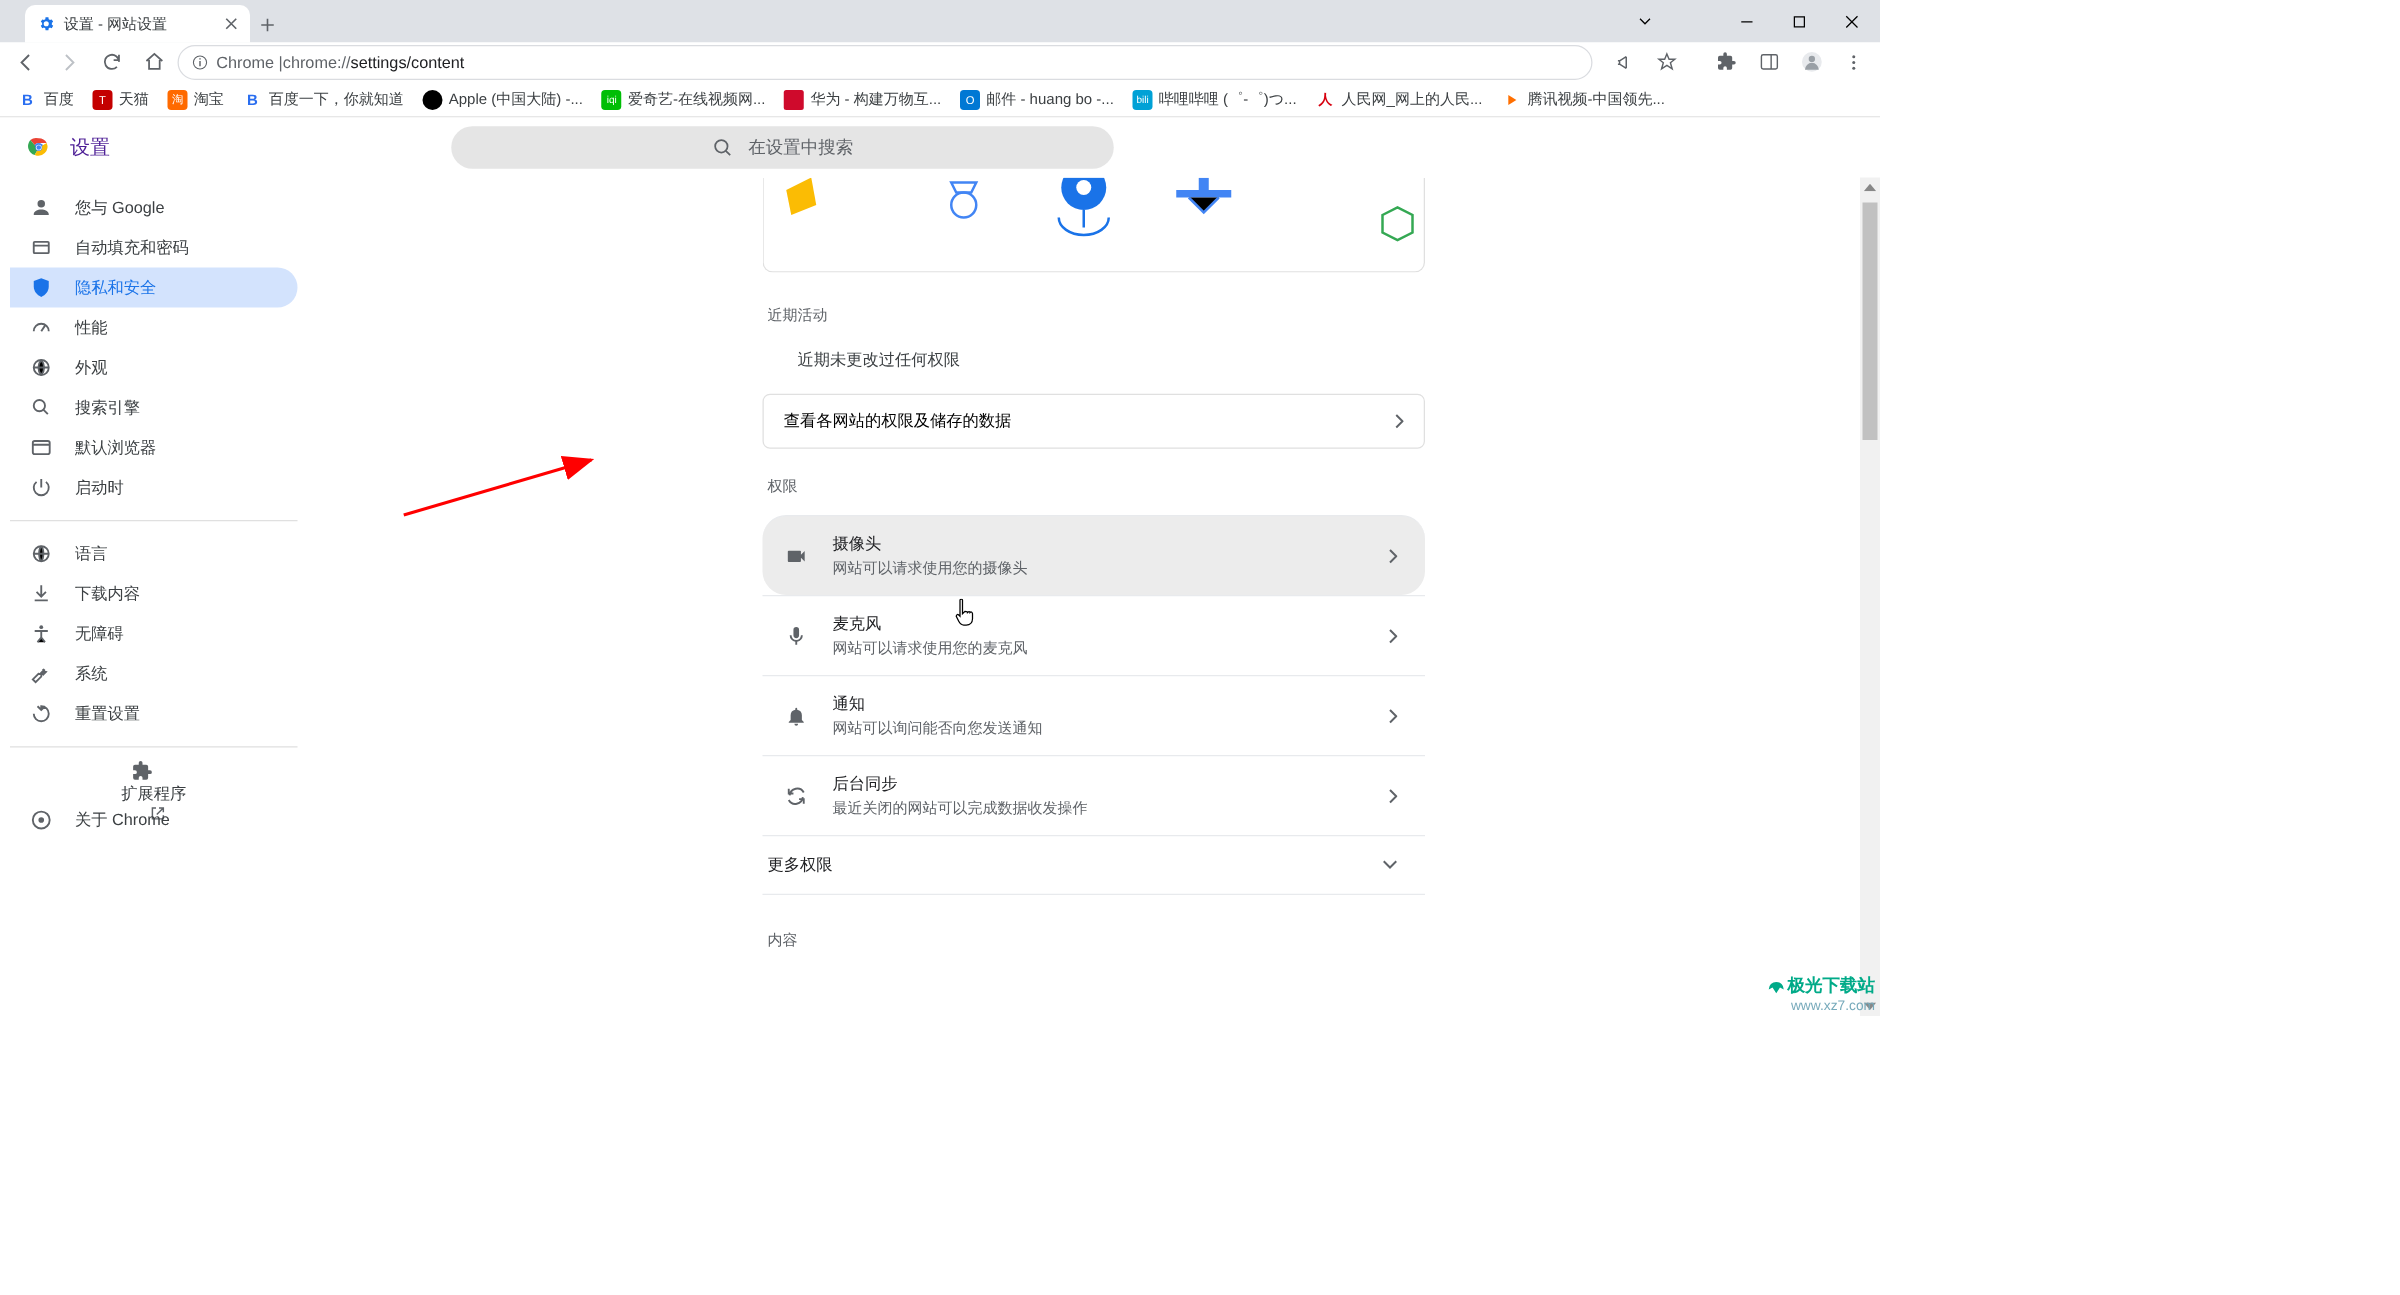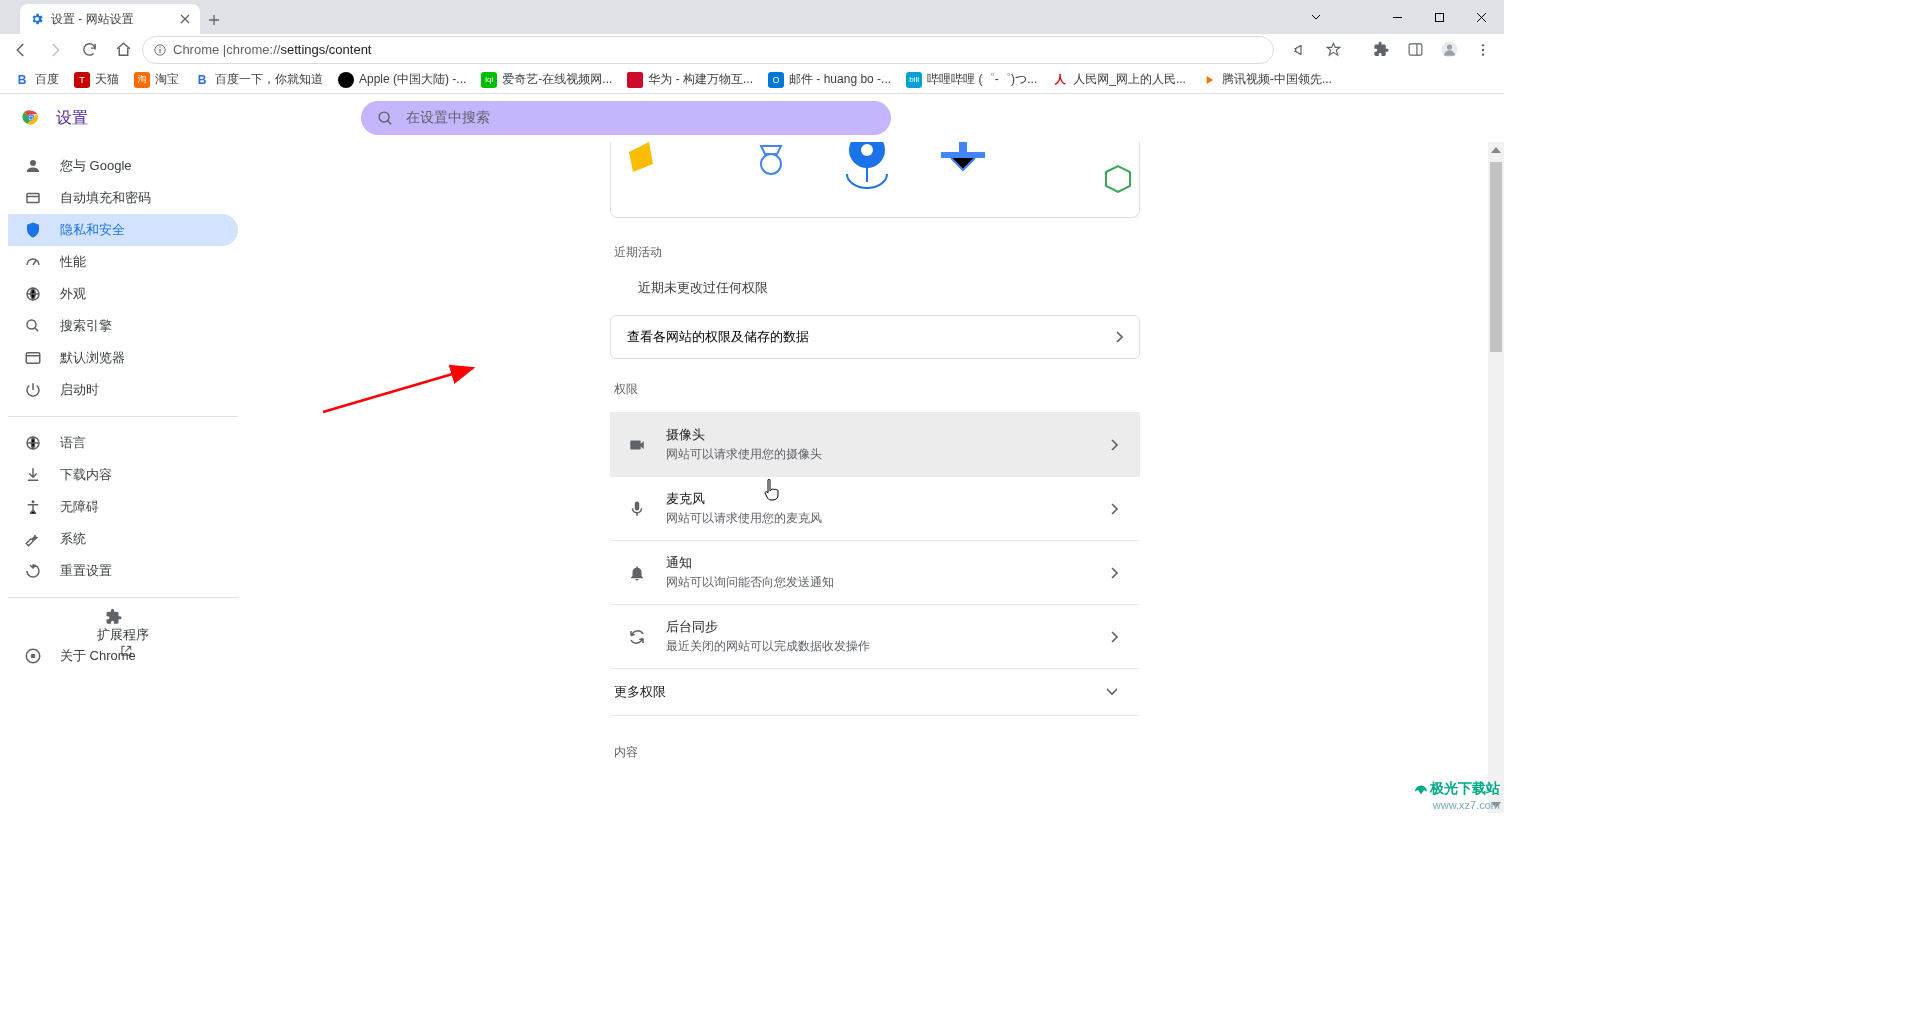--- a/index.html
+++ b/index.html
@@ -29,21 +29,21 @@
 
 .bookmarks { height: 28px; background: #fff; display: flex; align-items: center; padding: 0 8px; gap: 3px; border-bottom: 1px solid #e0e0e0; font-size: 12px; }
 .bm { display: flex; align-items: center; gap: 5px; padding: 3px 6px; border-radius: 4px; color: #3c4043; white-space: nowrap; }
 .bm-icon { width: 16px; height: 16px; border-radius: 3px; flex-shrink:0; display:flex; align-items:center; justify-content:center;}
 
 
 .app-header { height: 48px; background: #fff; display: flex; align-items: center; padding: 0 20px; }
 .chrome-logo { width: 22px; height: 22px; margin-right: 14px; }
 .app-title { font-size: 16px; color: #4c1d95; }
 .search-wrap { margin-left: auto; margin-right: auto; position: relative; left: -160px; }
-.search-box { width: 530px; height: 34px; background: #c4b5fd; border-radius: 44px; display: flex; align-items: center; padding: 0 16px; color: #5f6368; font-size: 14px; }
+.search-box { width: 530px; height: 34px; background: #e5e5e5; border-radius: 44px; display: flex; align-items: center; padding: 0 16px; color: #5f6368; font-size: 14px; justify-content: center; }
 .search-box svg { margin-right: 12px; }
 
 
 .main { display: flex; height: calc(813px - 34px - 32px - 28px - 48px); }
 .sidebar { width: 246px; padding: 8px 8px; overflow-y: auto; }
 .side-item { display: flex; align-items: center; height: 32px; padding: 0 16px; border-radius: 0 16px 16px 0; font-size: 13px; color: #3c4043; cursor: pointer; margin-bottom: 0px; }
 .side-item.active { background: #d3e3fd; color: #1a73e8; }
 .side-item .s-icon { width: 20px; margin-right: 16px; display: flex; align-items: center; color: #5f6368; }
 .side-item.active .s-icon { color: #1a73e8; }
 .side-sep { height: 1px; background: #e0e0e0; margin: 10px 0; }
@@ -52,21 +52,21 @@
 
 
 .content { flex: 1; overflow-y: auto; padding: 0 0 20px 0; position: relative; }
 .content-inner { width: 530px; margin: 0 auto; }
 .hero { height: 76px; background: #fff; border-radius: 0 0 8px 8px; border: 1px solid #e0e0e0; border-top: none; margin-bottom: 24px; position: relative; overflow: hidden; }
 .section-label { font-size: 12px; color: #5f6368; margin: 0 4px 14px 4px; padding-top: 2px; }
 .info-text { font-size: 13px; color: #3c4043; padding: 4px 4px 18px 28px; }
 .card-row { display: flex; align-items: center; padding: 12px 16px; border: 1px solid #e0e0e0; border-radius: 6px; margin-bottom: 20px; font-size: 13px; color: #000000; cursor: pointer; }
 .perm-item { display: flex; align-items: center; padding: 13px 22px 13px 18px; border-top: 1px solid #e8eaed; cursor: pointer; }
 .perm-item:first-of-type { border-top: 1px solid #e8eaed; }
-.perm-item.hover { background: #ececec; }
+.perm-item.hover { background: #ececec; border-radius: 19px; }
 .perm-icon { width: 20px; color: #5f6368; margin-right: 18px; flex-shrink:0; display:flex; }
 .perm-txt { flex: 1; }
 .perm-title { font-size: 13px; color: #202124; }
 .perm-sub { font-size: 12px; color: #5f6368; margin-top: 2px; }
 .perm-arrow { color: #5f6368; }
 .more-row { display: flex; align-items: center; padding: 14px 22px 14px 4px; font-size: 13px; color: #202124; border-top: 1px solid #e8eaed; border-bottom: 1px solid #e8eaed; }
 
 
 .content::-webkit-scrollbar { width: 14px; }
 .content::-webkit-scrollbar-track { background: #f1f1f1; }

